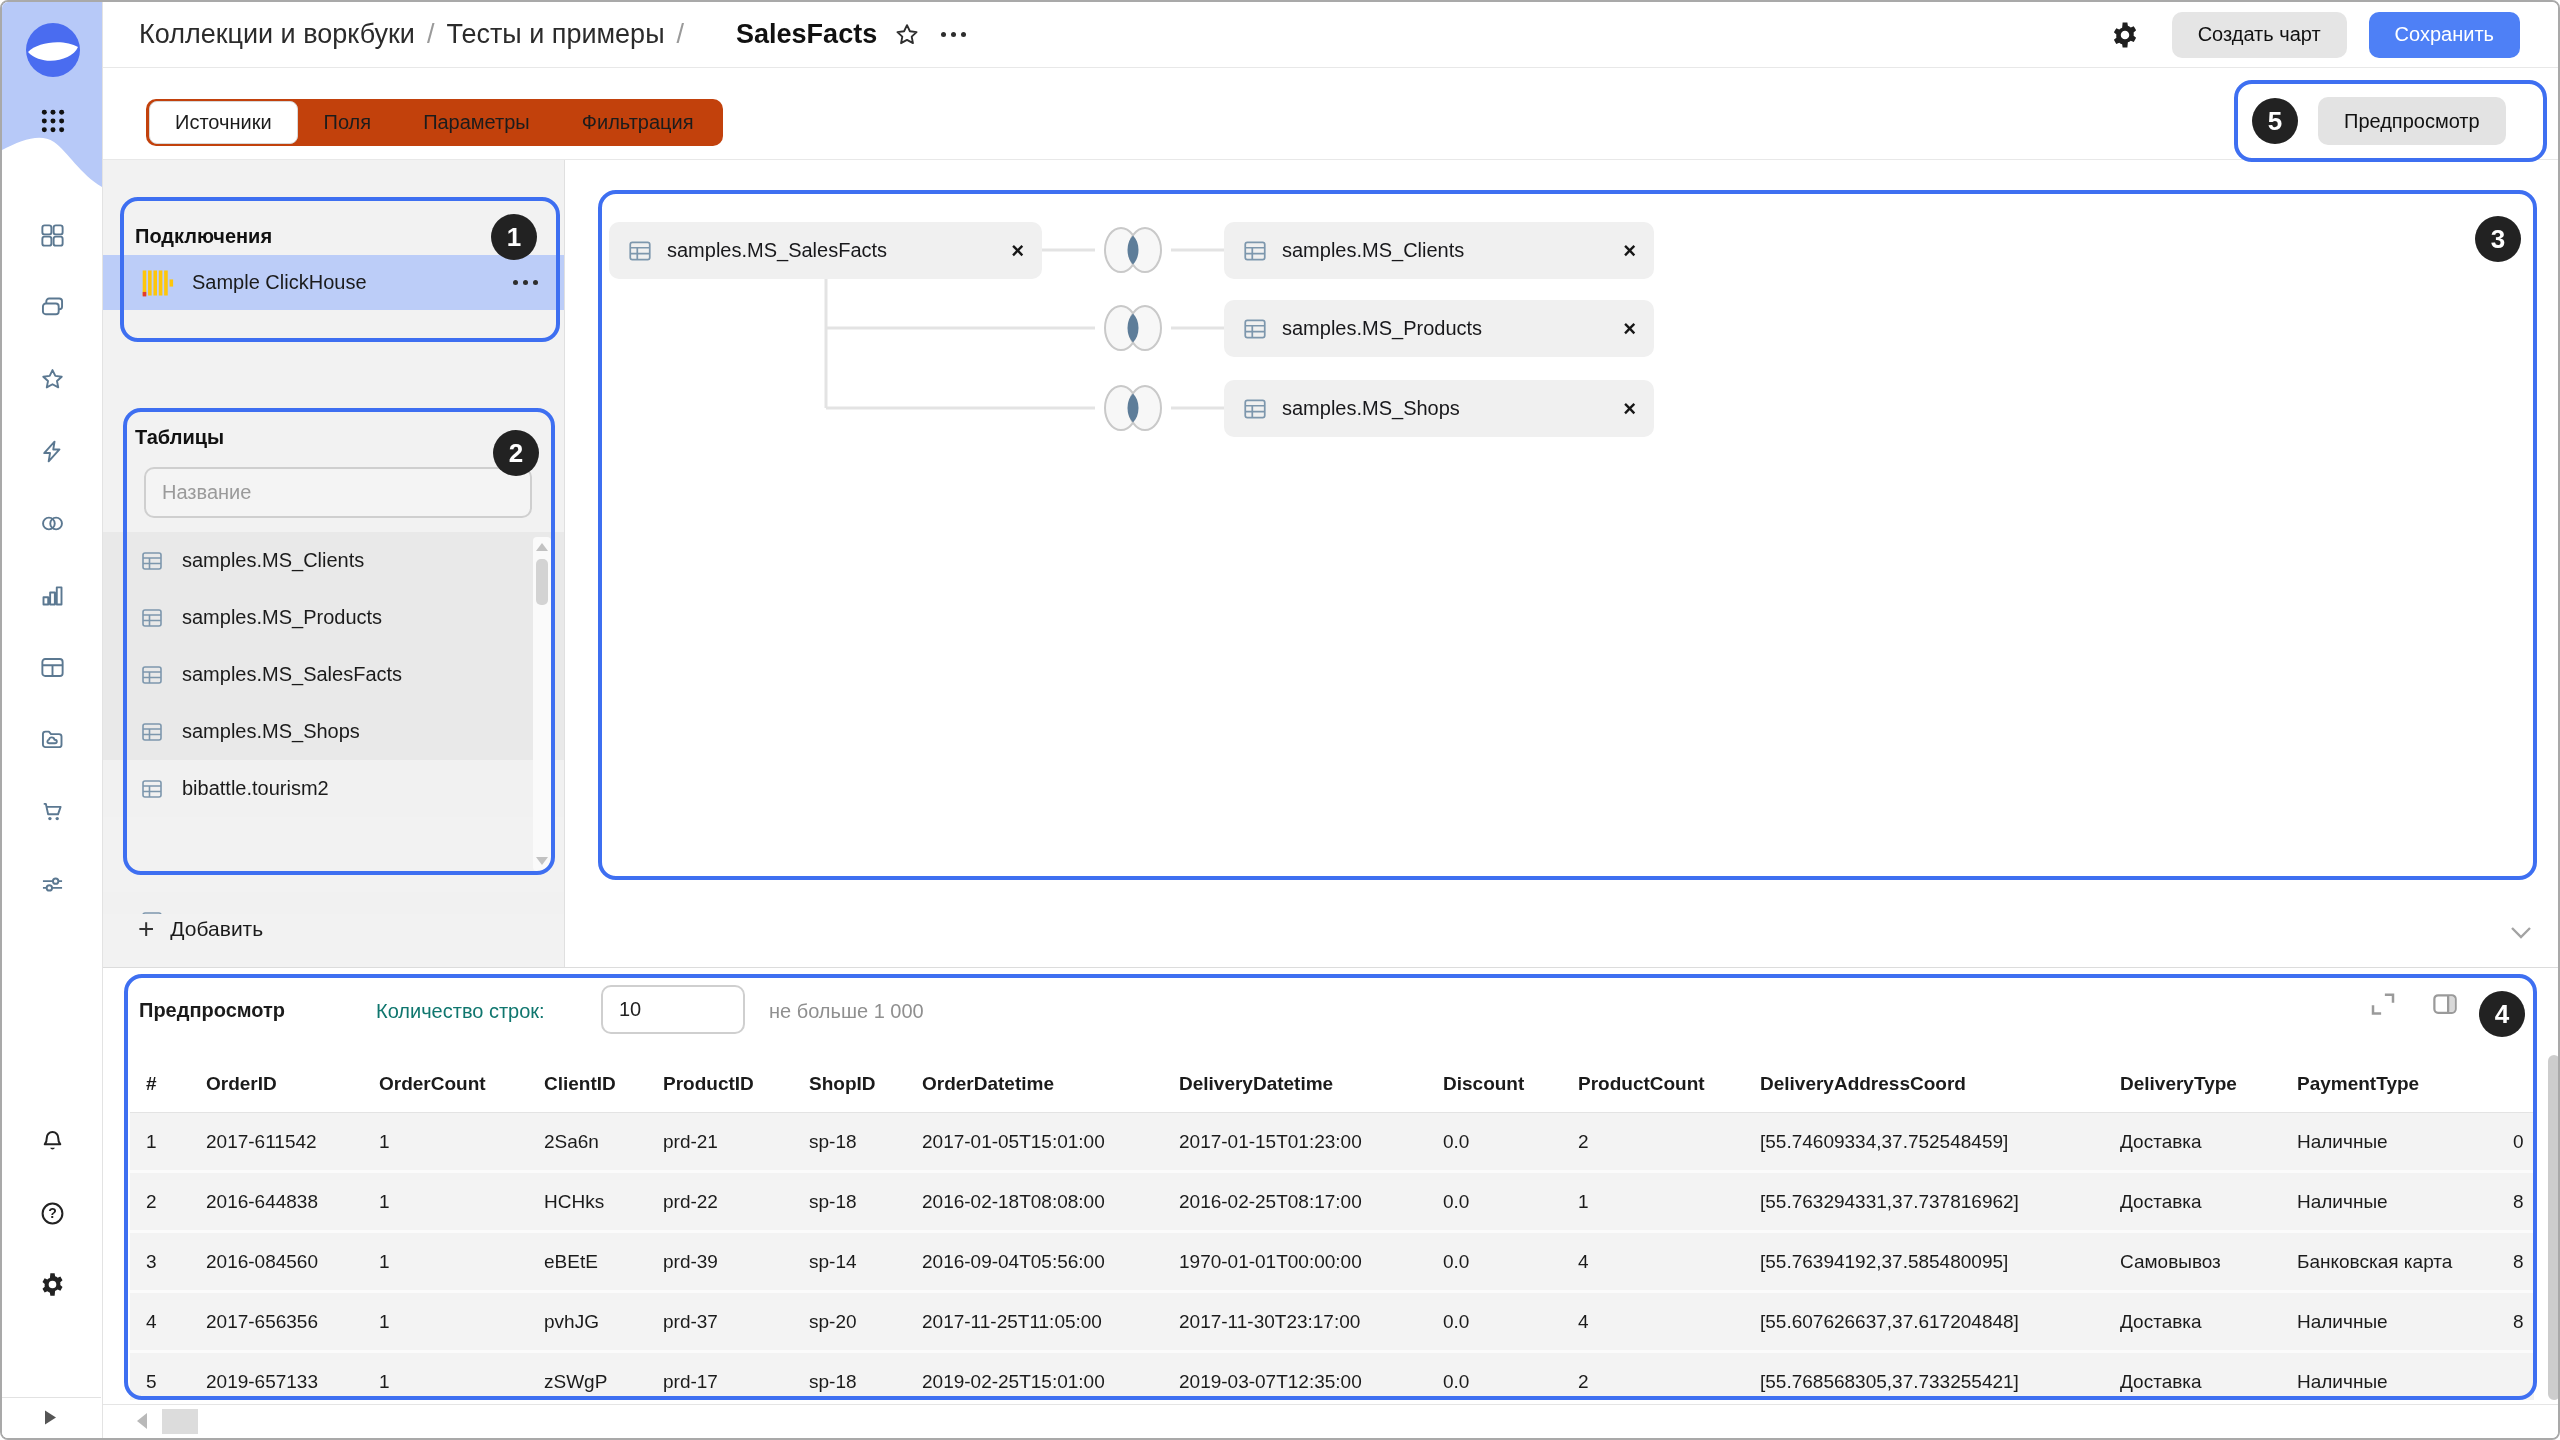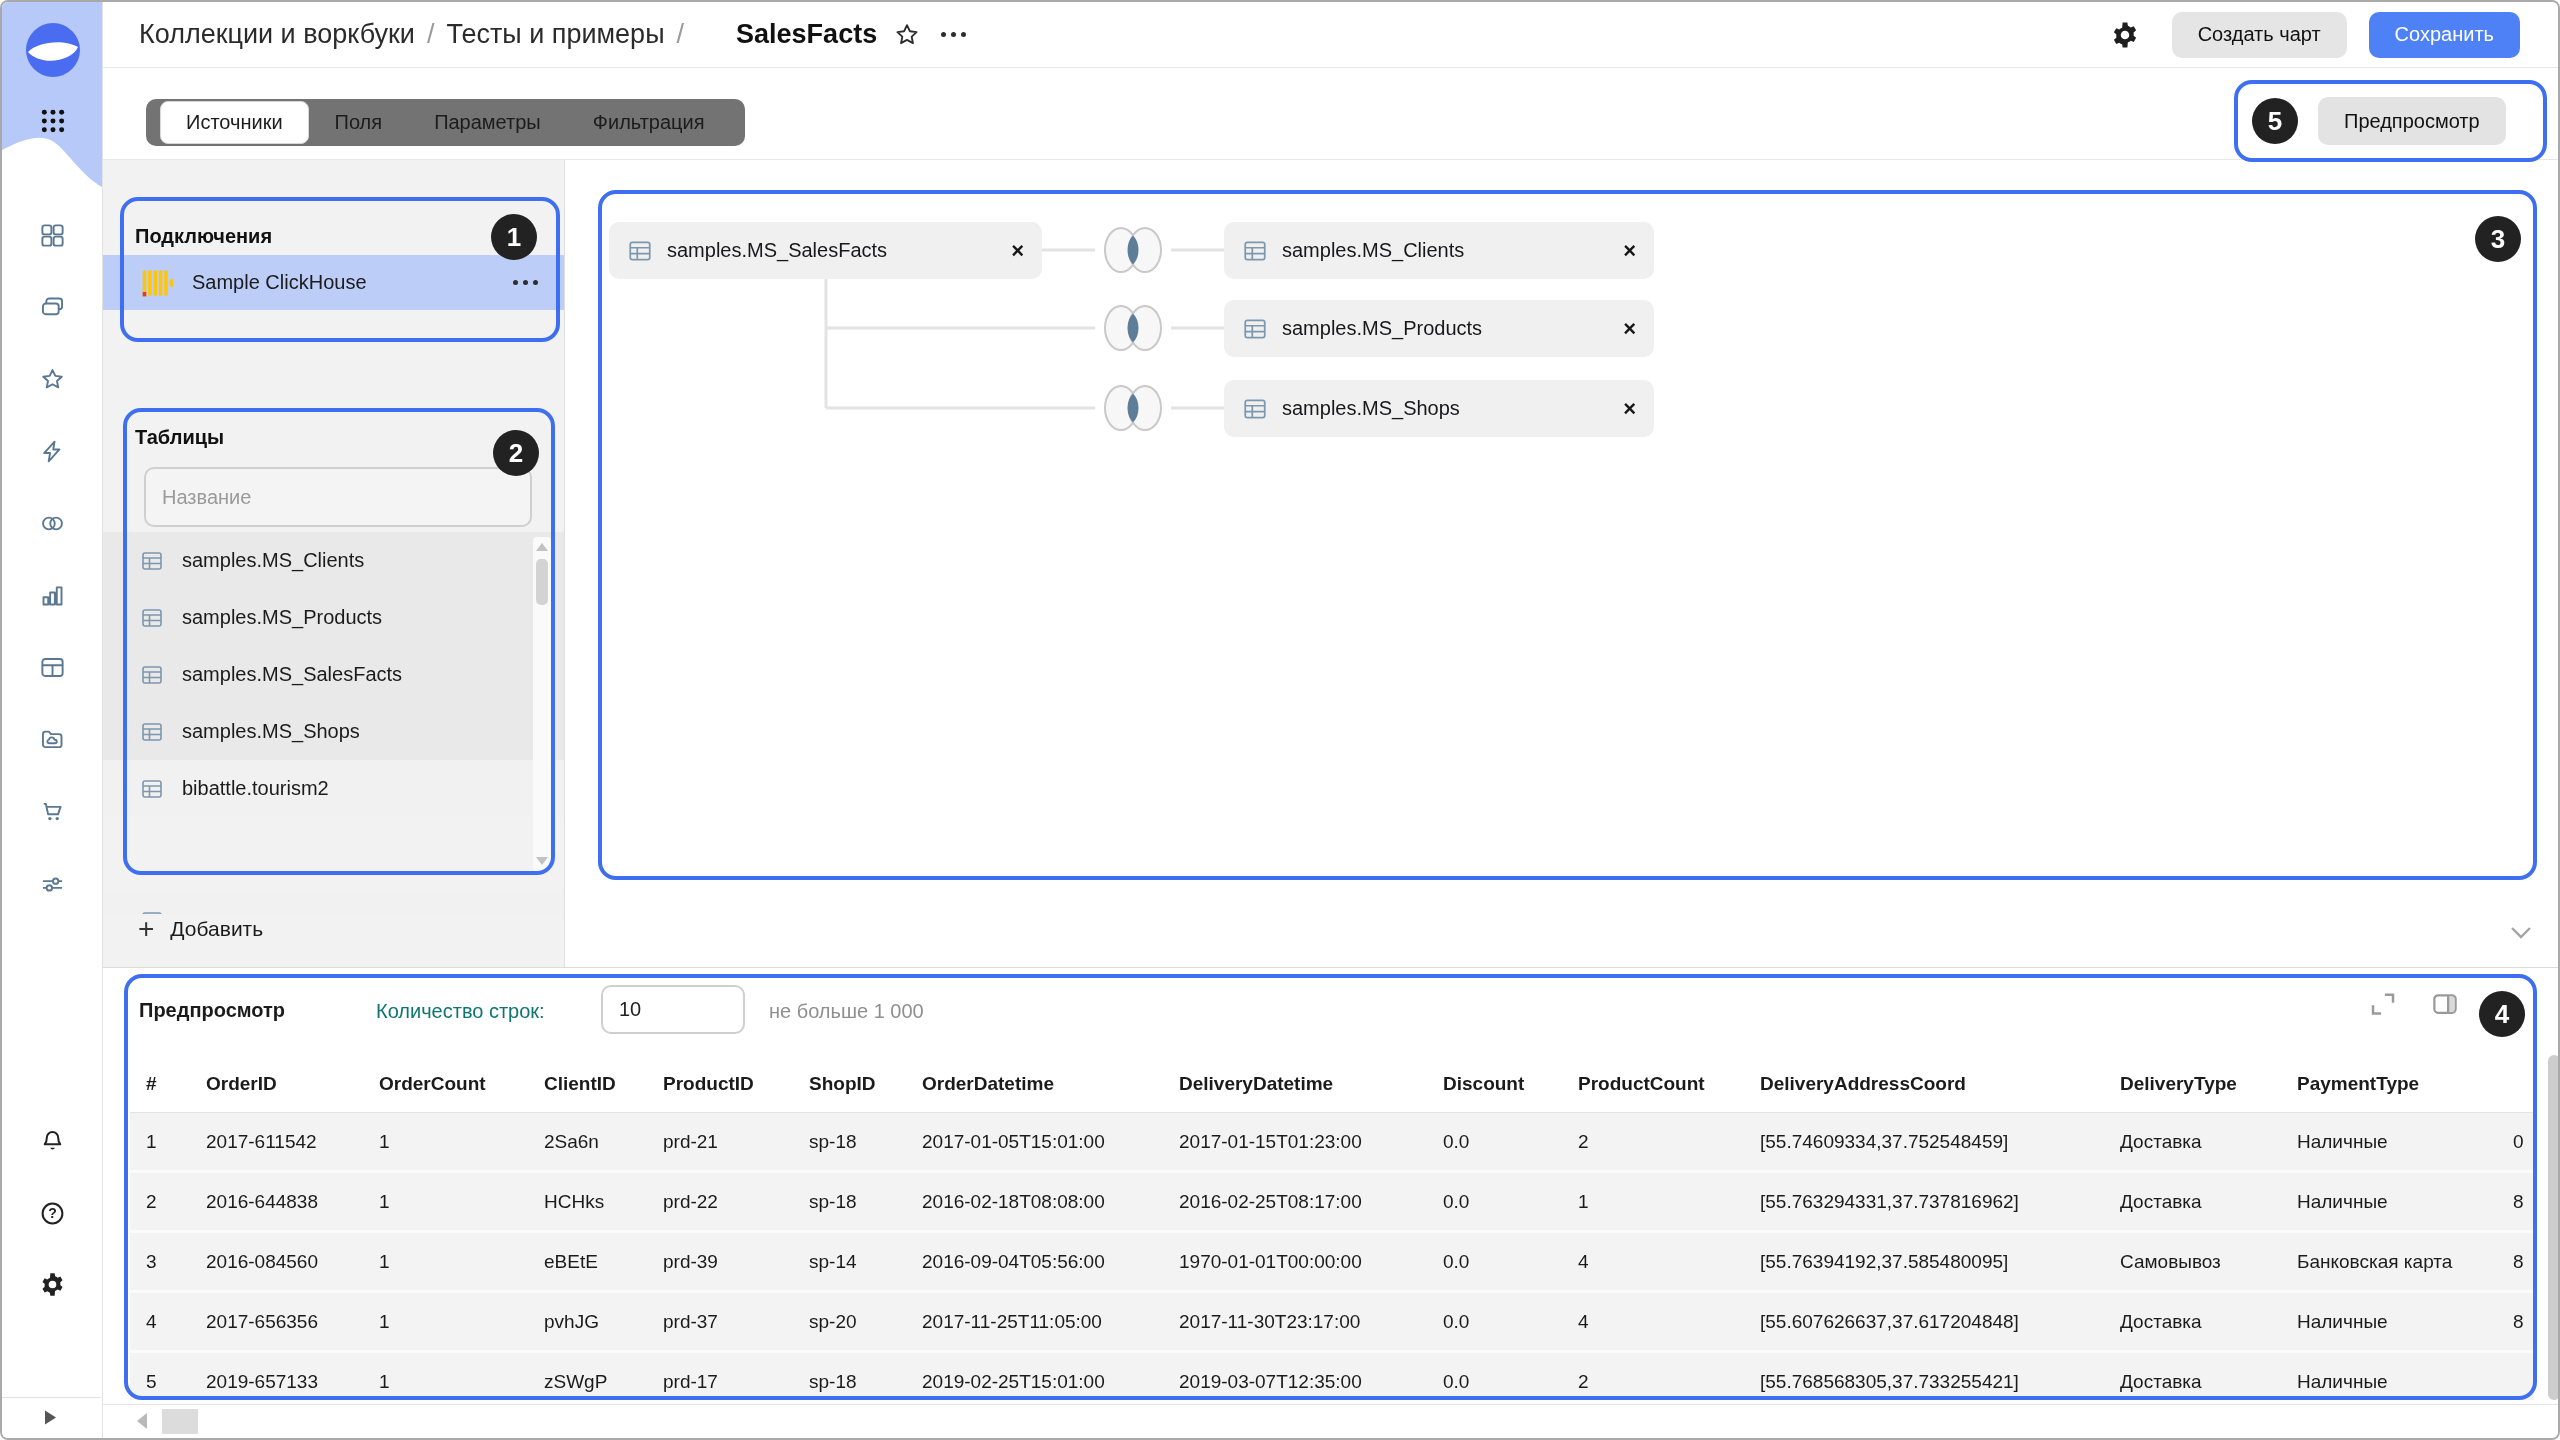--- a/index.html
+++ b/index.html
@@ -28,42 +28,42 @@
   .dots3 i{width:5px;height:5px;border-radius:50%;background:#2e2e2e;}
   #topbar-right{margin-left:auto;display:flex;align-items:center;padding-right:38px;}
   #tb-gear{margin-right:32px;cursor:pointer;}
   .btn{height:46px;border-radius:10px;display:flex;align-items:center;padding:0 26px;font-size:20px;cursor:pointer;white-space:nowrap;}
   .btn-gray{background:#e5e5e5;color:#111;}
   .btn-blue{background:#4e80f6;color:#fff;}
   #btn-create{margin-right:22px;}
 
   
   #toolbarrow{position:absolute;left:100px;top:65px;right:0;height:92px;background:#fff;border-bottom:1px solid #e8e8e8;z-index:9;}
-  #tabs{position:absolute;left:44px;top:32px;height:47px;background:#737373;border-radius:10px;display:flex;align-items:center;padding:0 14px;font-size:20px;}
+  #tabs{position:absolute;left:44px;top:32px;height:47px;background:#c2410c;border-radius:10px;display:flex;align-items:center;padding:0 3px;font-size:20px;}
   .tab{padding:0 26px;height:41px;display:flex;align-items:center;border-radius:8px;color:#1c1c1c;cursor:pointer;}
   .tab.active{background:#fff;border:1px solid #d7d7d7;padding:0 25px;}
 
   
   .ann-box{position:absolute;border:4px solid #3e6ff1;border-radius:18px;pointer-events:none;z-index:30;}
   .badge{position:absolute;width:46px;height:46px;border-radius:50%;background:#222;color:#fff;font-size:26px;font-weight:700;
          display:flex;align-items:center;justify-content:center;z-index:31;}
 
   #box5{position:absolute;left:2132px;top:13px;width:305px;height:74px;border:4px solid #3e6ff1;border-radius:18px;
         display:flex;align-items:center;z-index:8;}
   #badge5{position:static;margin-left:14px;flex:0 0 auto;}
   #btn-preview-toggle{margin-left:20px;height:48px;background:#e3e3e3;}
 
   
   #left-panel{position:absolute;left:100px;top:157px;width:462px;height:808px;background:#f2f2f2;border-right:1px solid #e0e0e0;}
   .panel-title{position:absolute;left:33px;font-size:20px;font-weight:700;color:#111;}
   #conn-row{position:absolute;left:0;top:96px;width:462px;height:55px;background:#bccdf8;display:flex;align-items:center;cursor:pointer;}
   #conn-row .lbl{margin-left:18px;font-size:20px;}
   #conn-row .dots3{margin-left:auto;margin-right:26px;}
   #ch-icon{margin-left:38px;}
-  #search{position:absolute;left:42px;top:308px;width:388px;height:60px;}
+  #search{position:absolute;left:42px;top:308px;width:388px;height:51px;}
   #search input{width:100%;height:100%;box-sizing:border-box;background:#f4f4f4;border:2px solid #cfcfcf;border-radius:10px;
                 font-size:20px;padding:0 16px;color:#333;outline:none;font-family:inherit;}
   #search input::placeholder{color:#9a9a9a;}
   #tables-list{position:absolute;left:0;top:373px;width:462px;height:345px;overflow:hidden;}
   .t-item{height:57px;display:flex;align-items:center;font-size:20px;cursor:pointer;}
   .t-item .t-ic{margin-left:38px;flex:0 0 auto;}
   .t-item .lbl{margin-left:18px;white-space:nowrap;}
   .t-item.hl{background:#e9e9e9;}
   .t-item.lo{background:#f1f1f1;}
   #list-scroll{position:absolute;left:431px;top:378px;width:18px;height:334px;background:#fafafa;border-radius:4px;z-index:3;}

